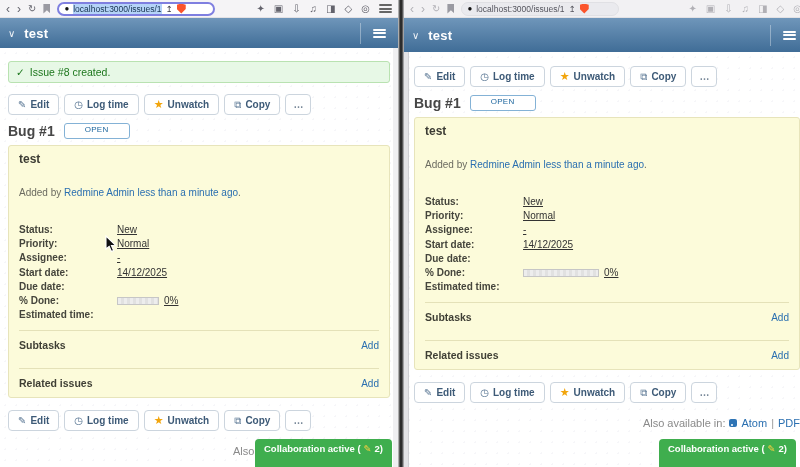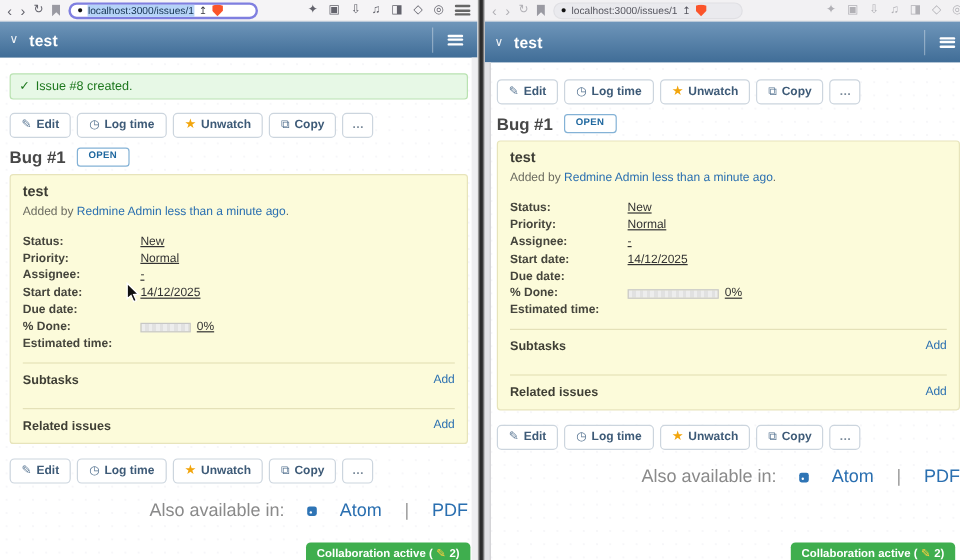--- a/index.html
+++ b/index.html
@@ -59,49 +59,49 @@
   .btnrow { display:flex; gap:5px; margin-bottom:8px; }
   .btn { background:#fff; border:1px solid #ccd5de; border-radius:4px; padding:3px 9px;
          font-size:10px; font-weight:bold; color:#3d5a77; display:flex; align-items:center;
          gap:4px; line-height:13px; cursor:pointer; white-space:nowrap; }
   .btn .ic { font-weight:normal; font-size:10px; color:#5a7794; }
   .btn .star { color:#f2a50c; font-size:11px; }
   .btn.more { padding:3px 7px; color:#7a8a9a; }
 
   .hrow { display:flex; gap:9px; margin-bottom:6px; }
   .h2 { font-size:14px; font-weight:bold; color:#474747; }
-  .badge { font-size:8px; font-weight:bold; color:#20689f; border:1px solid #84b2d6;
-           background:#fff; border-radius:3px; padding:1px 9px; letter-spacing:.3px; }
+  .badge { font-size:8px; font-weight:normal; color:#20689f; border:1px solid #84b2d6;
+           background:#fff; border-radius:3px; padding:1px 20px; letter-spacing:.3px; }
 
   .ybox { background:#fcfbda; border:1px solid #e7e4bb; border-radius:3px; padding:6px 10px 0 10px;
           margin-bottom:12px; }
   .subj { font-size:12px; font-weight:bold; color:#3c3c34; line-height:15px; }
-  .byline { font-size:10px; color:#6b6b60; margin-top:3px; line-height:14px; }
+  .byline { font-size:10px; color:#6b6b60; margin-top:19px; line-height:14px; }
   .lnk { color:#2a6fb0; text-decoration:none; cursor:pointer; }
-  .attrs { margin-top:12px; display:grid; grid-template-columns:98px 1fr; row-gap:2.2px;
+  .attrs { margin-top:24px; display:grid; grid-template-columns:98px 1fr; row-gap:2.2px;
            font-size:10px; line-height:12px; }
   .alabel { font-weight:bold; color:#45453c; }
   .avalue { color:#333; display:flex; align-items:center; gap:5px;text-decoration:underline; }
   .pbar { width:42px; height:8px; border:1px solid #c6c6c6;
           background:repeating-linear-gradient(90deg,#ededed 0 3px,#e1e1e1 3px 6px); }
   .win-r .pbar { width:76px; }
   .sect { border-top:1px solid #e4e1b8; margin-top:9px; padding:8px 0; display:flex;
-          justify-content:space-between; align-items:flex-start; }
+          justify-content:space-between; align-items:center; }
   .stitle { font-size:10.5px; font-weight:bold; color:#3f3f35; }
   .addlnk { font-size:10px; }
 
-  .footer { margin-top:14px; text-align:right; font-size:15px; color:#8a8a8a;
-            display:flex; justify-content:flex-end; align-items:center; gap:19px; }
+  .footer { margin-top:14px; text-align:right; font-size:11px; color:#8a8a8a;
+            display:flex; justify-content:flex-end; align-items:center; gap:4px; }
   .feedic { width:8px; height:8px; background:#2e74b5; border-radius:2px; position:relative; }
   .feedic::after { content:""; position:absolute; left:1.5px; bottom:1.5px; width:2px; height:2px;
                    background:#fff; border-radius:50%; }
   .sep { color:#9a9a9a; }
 
   .collab { position:absolute; bottom:0; background:#3fae4e; color:#fff; font-size:9.5px;
-            font-weight:bold; border-radius:4px 4px 0 0; padding:4px 9px 0 9px; z-index:4;
+            font-weight:bold; border-radius:4px 4px 0 0; padding:4px 9px 13px 9px; z-index:4;
             display:flex; align-items:flex-end; gap:3px; cursor:pointer;margin-left:36px; }
   .win-l .collab { right:6px; }
   .win-r .collab { right:12px; }
   .collab .pen { color:#ffcf3f; font-weight:normal; }
 
   .cursor { position:absolute; left:104px; top:187px; z-index:9; }
 </style>
 </head>
 <body>
 

